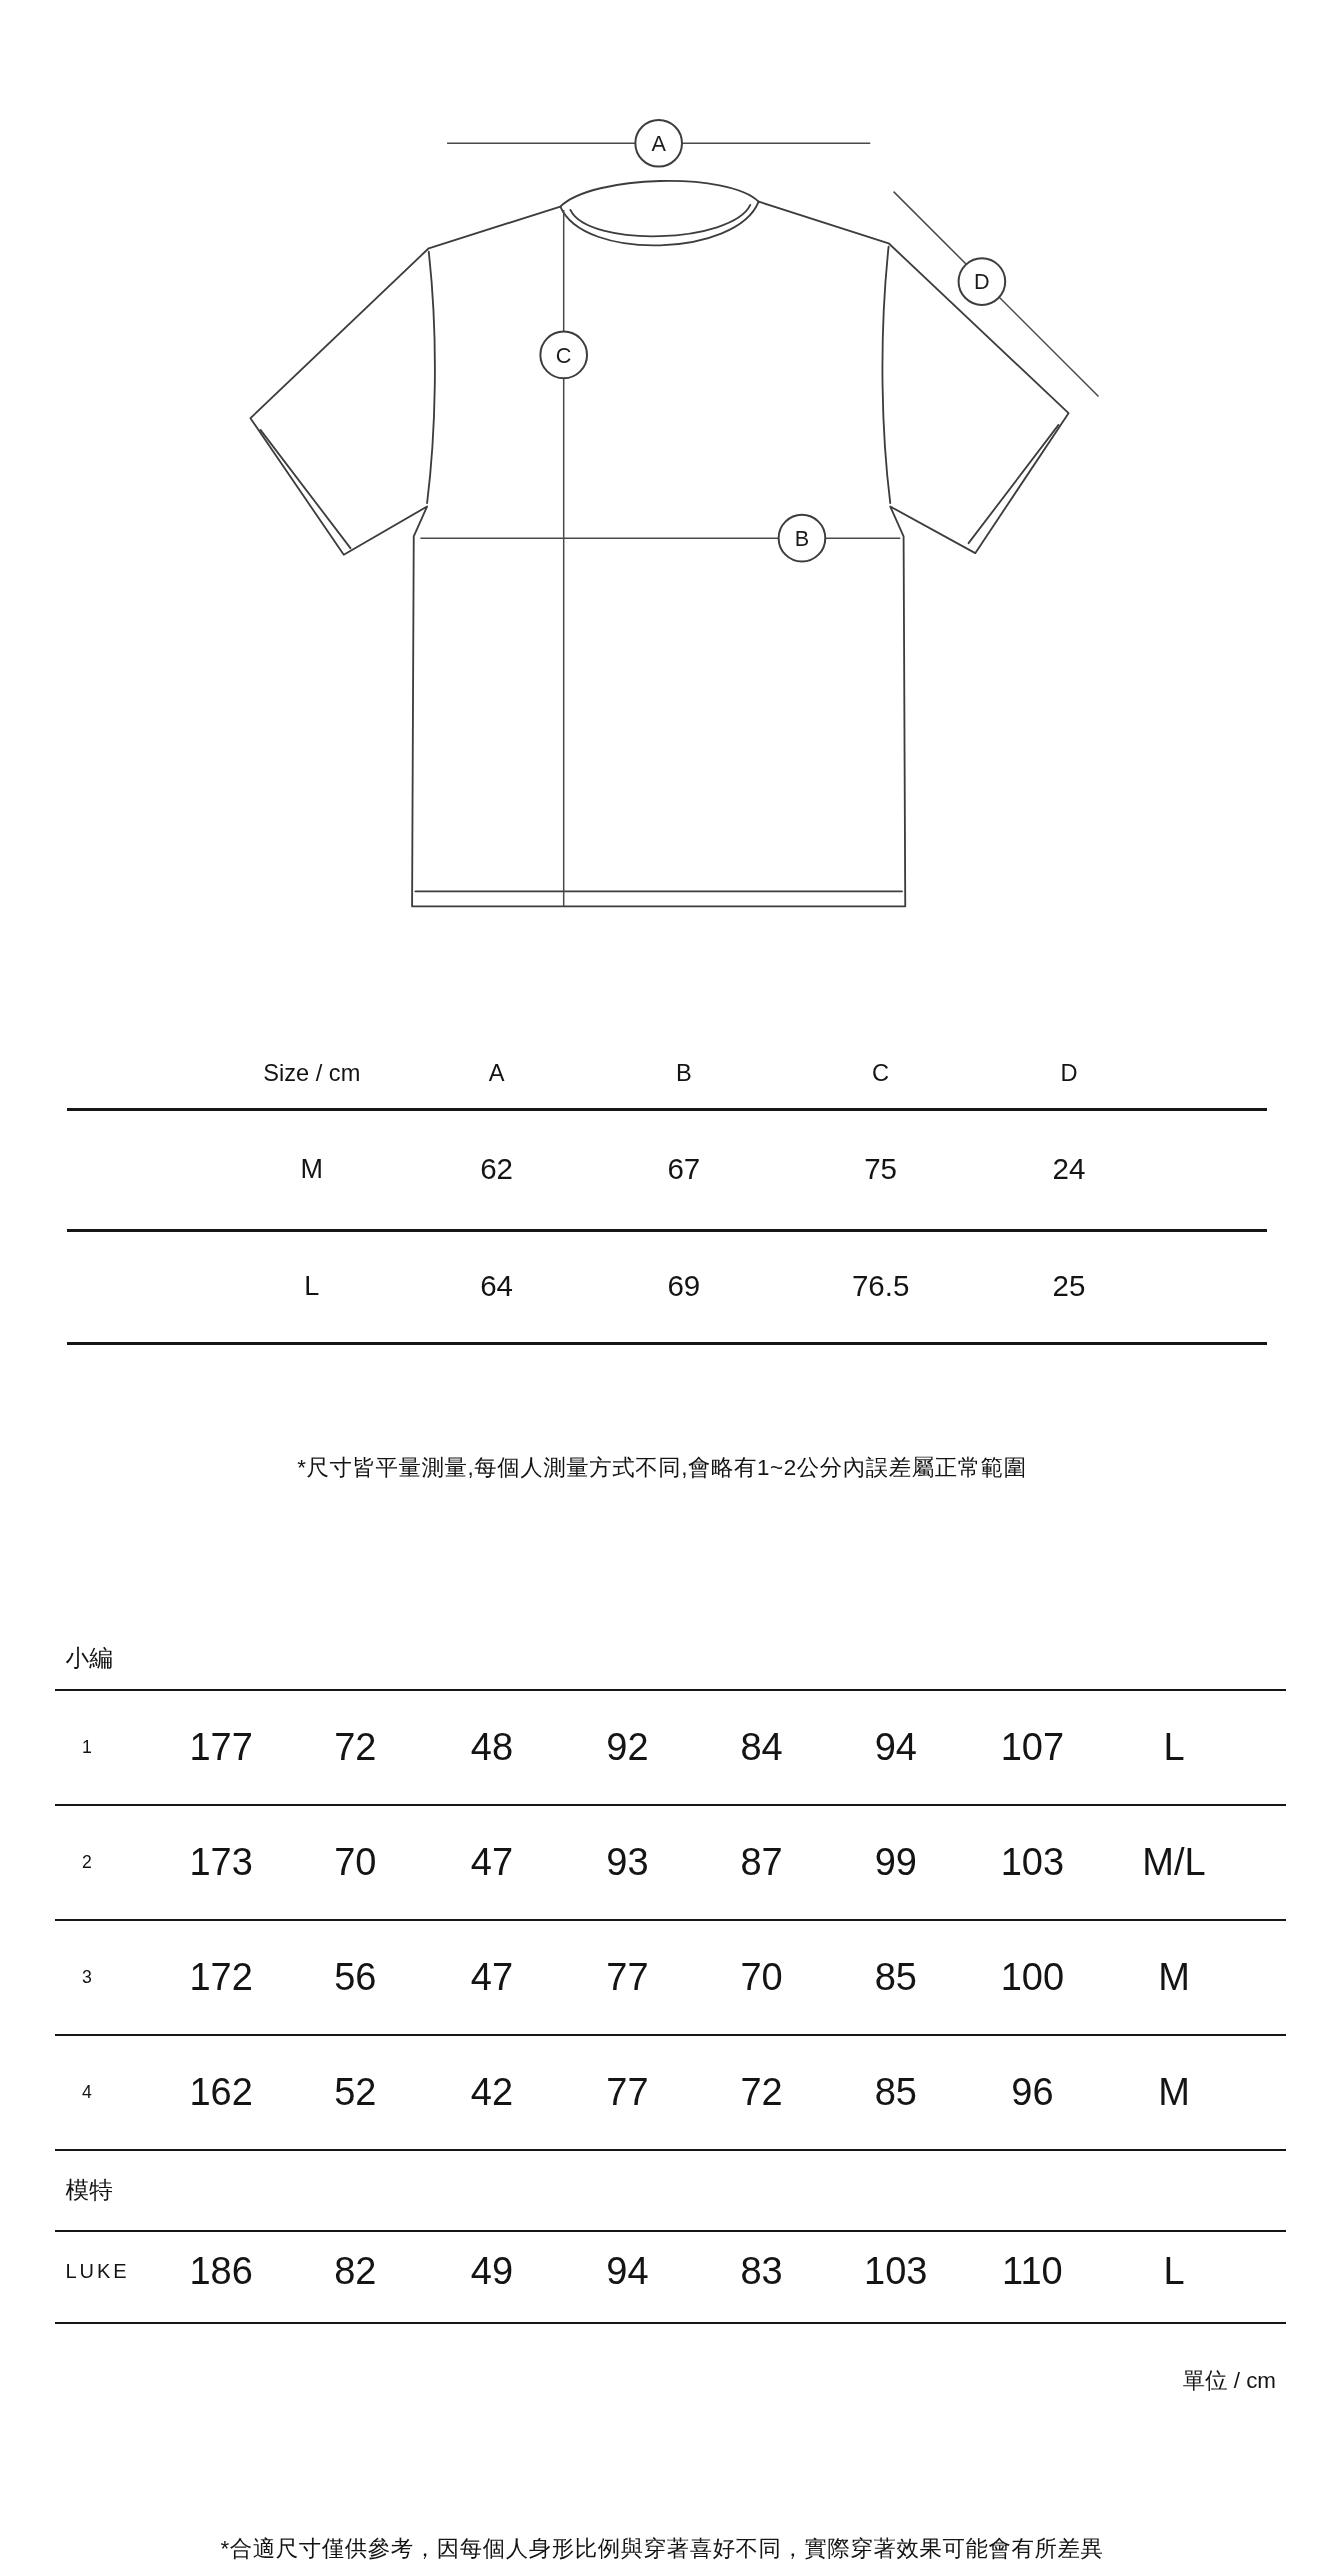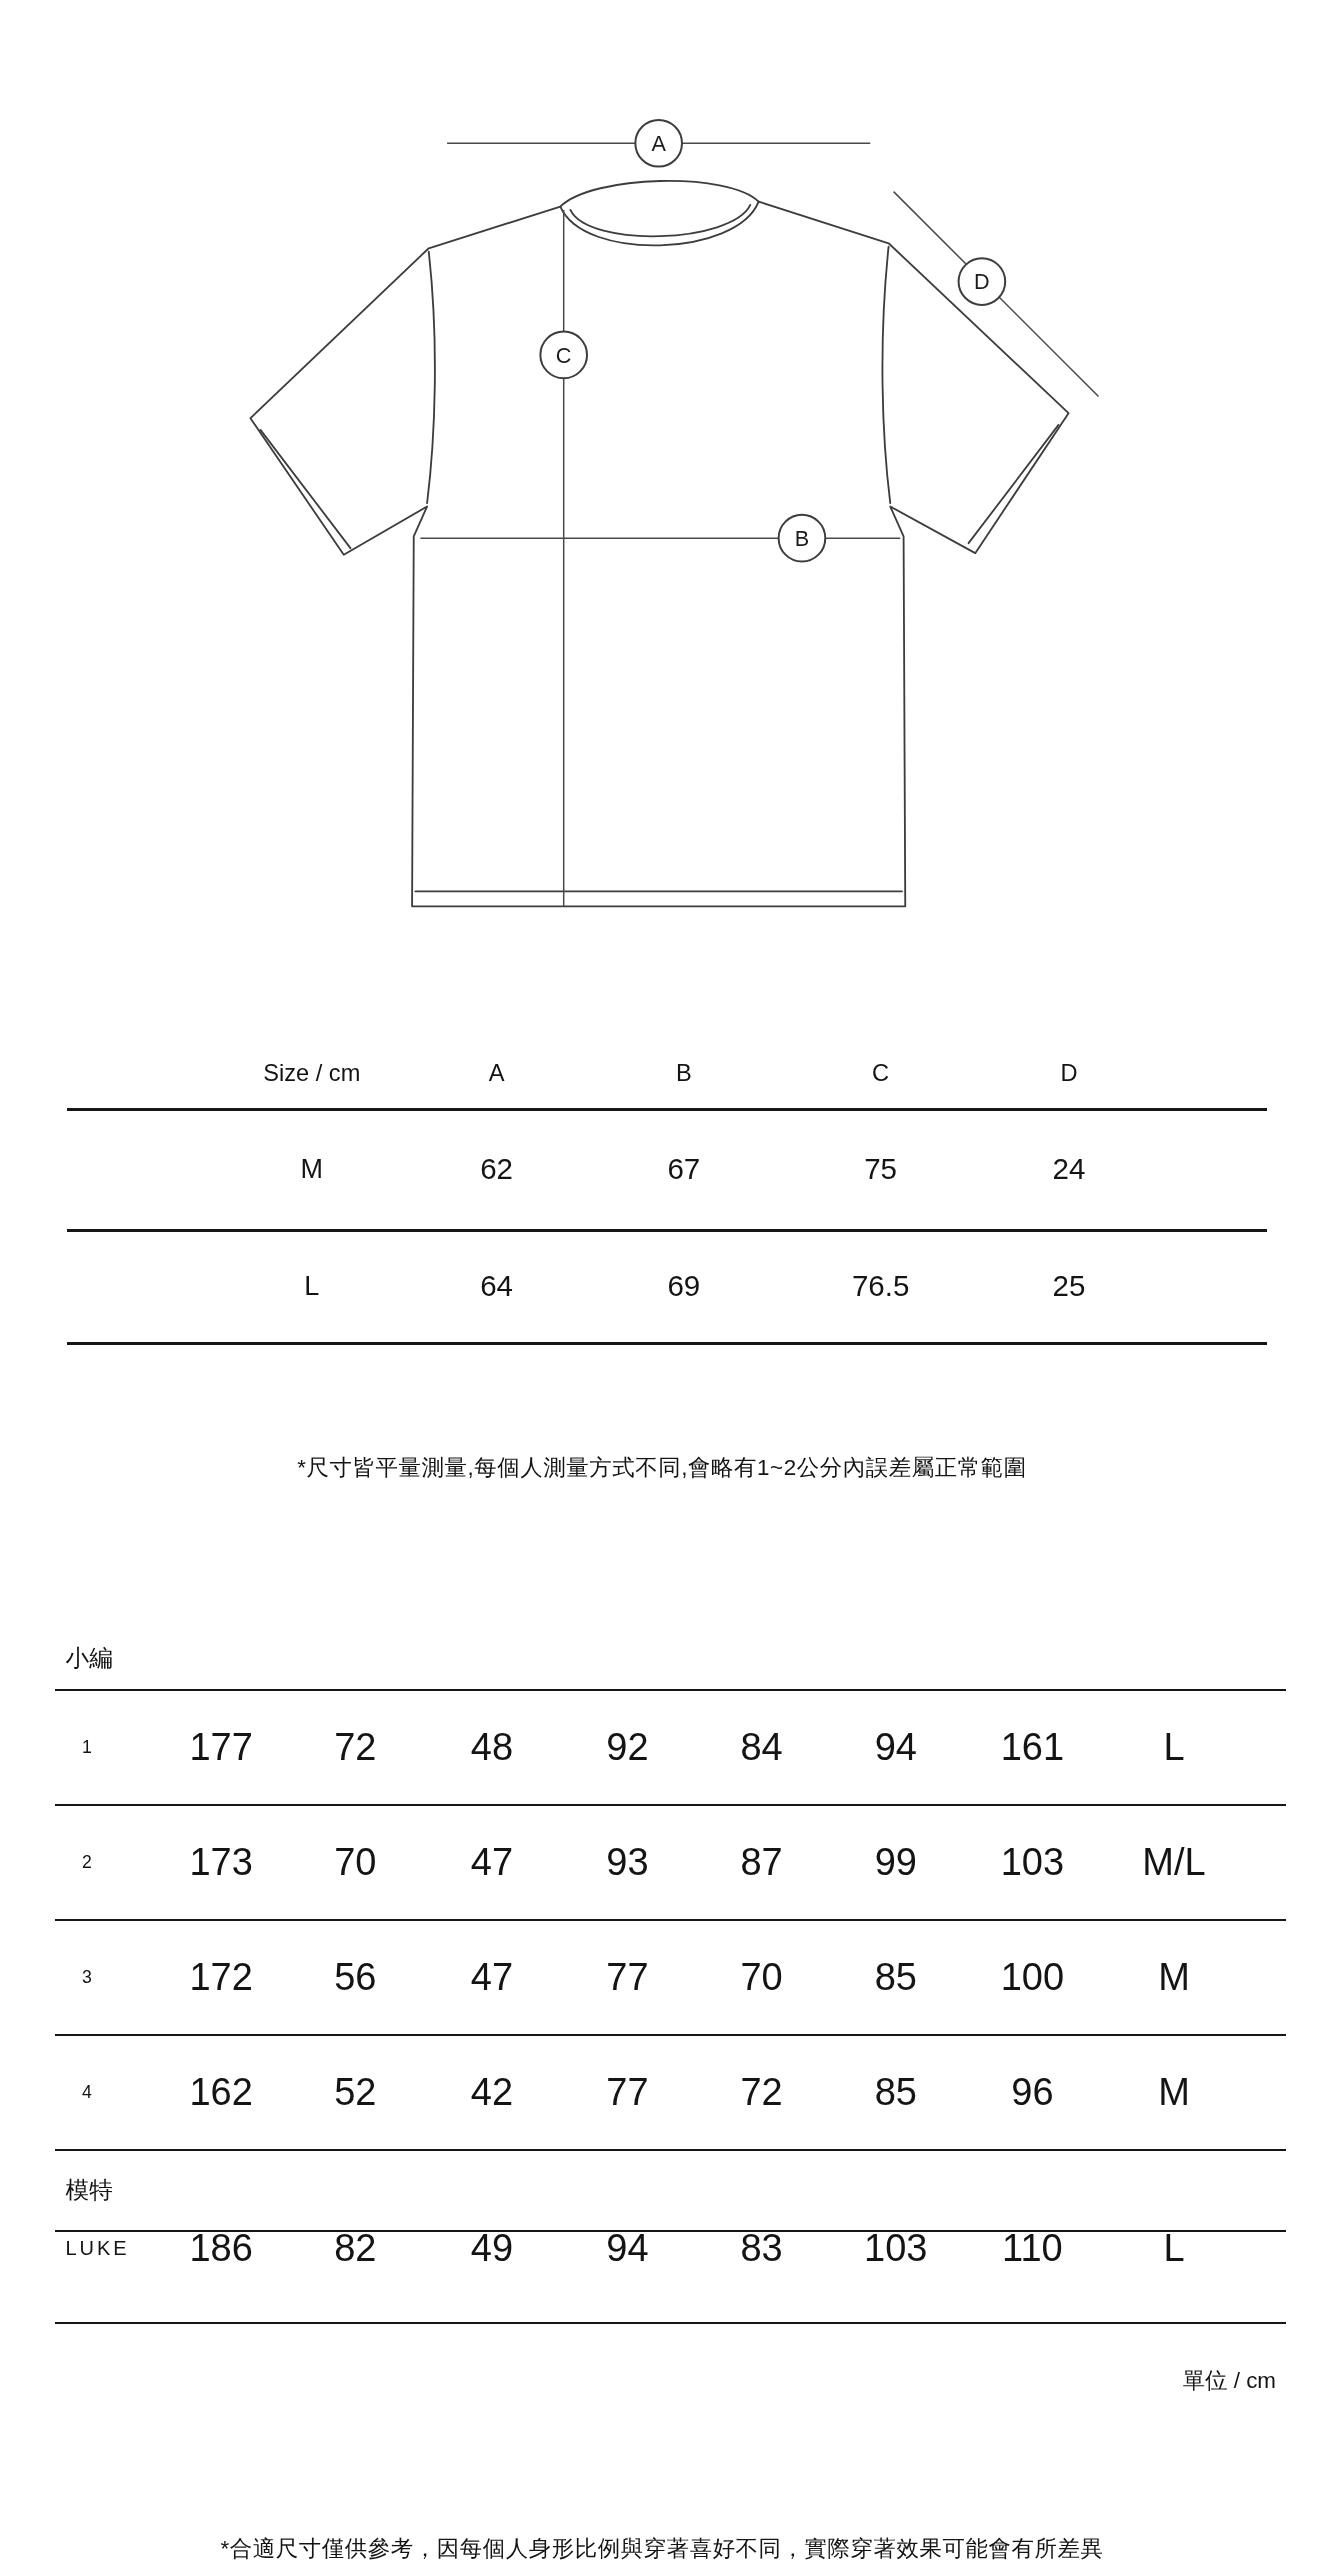--- a/index.html
+++ b/index.html
@@ -111,21 +111,21 @@
     <div class="rule" style="top:122px"></div>
 
     <div class="row" style="top:122px;height:115px">
       <span class="cellc fc0">1</span>
       <span class="cellc fc1 ft-num">177</span>
       <span class="cellc fc2 ft-num">72</span>
       <span class="cellc fc3 ft-num">48</span>
       <span class="cellc fc4 ft-num">92</span>
       <span class="cellc fc5 ft-num">84</span>
       <span class="cellc fc6 ft-num">94</span>
-      <span class="cellc fc7 ft-num">161</span>
+      <span class="cellc fc7 ft-num">107</span>
       <span class="cellc fc8 ft-num">L</span>
     </div>
     <div class="rule" style="top:237px"></div>
 
     <div class="row" style="top:237px;height:115px">
       <span class="cellc fc0">2</span>
       <span class="cellc fc1 ft-num">173</span>
       <span class="cellc fc2 ft-num">70</span>
       <span class="cellc fc3 ft-num">47</span>
       <span class="cellc fc4 ft-num">93</span>
@@ -160,21 +160,21 @@
       <span class="cellc fc7 ft-num">96</span>
       <span class="cellc fc8 ft-num">M</span>
     </div>
     <div class="rule" style="top:582px"></div>
 
     <div class="row" style="top:582px;height:81px">
       <span class="glabel">模特</span>
     </div>
     <div class="rule" style="top:663px"></div>
 
-    <div class="row" style="top:635px;height:92px">
+    <div class="row" style="top:658px;height:92px">
       <span class="glabel luke">LUKE</span>
       <span class="cellc fc1 ft-num">186</span>
       <span class="cellc fc2 ft-num">82</span>
       <span class="cellc fc3 ft-num">49</span>
       <span class="cellc fc4 ft-num">94</span>
       <span class="cellc fc5 ft-num">83</span>
       <span class="cellc fc6 ft-num">103</span>
       <span class="cellc fc7 ft-num">110</span>
       <span class="cellc fc8 ft-num">L</span>
     </div>

